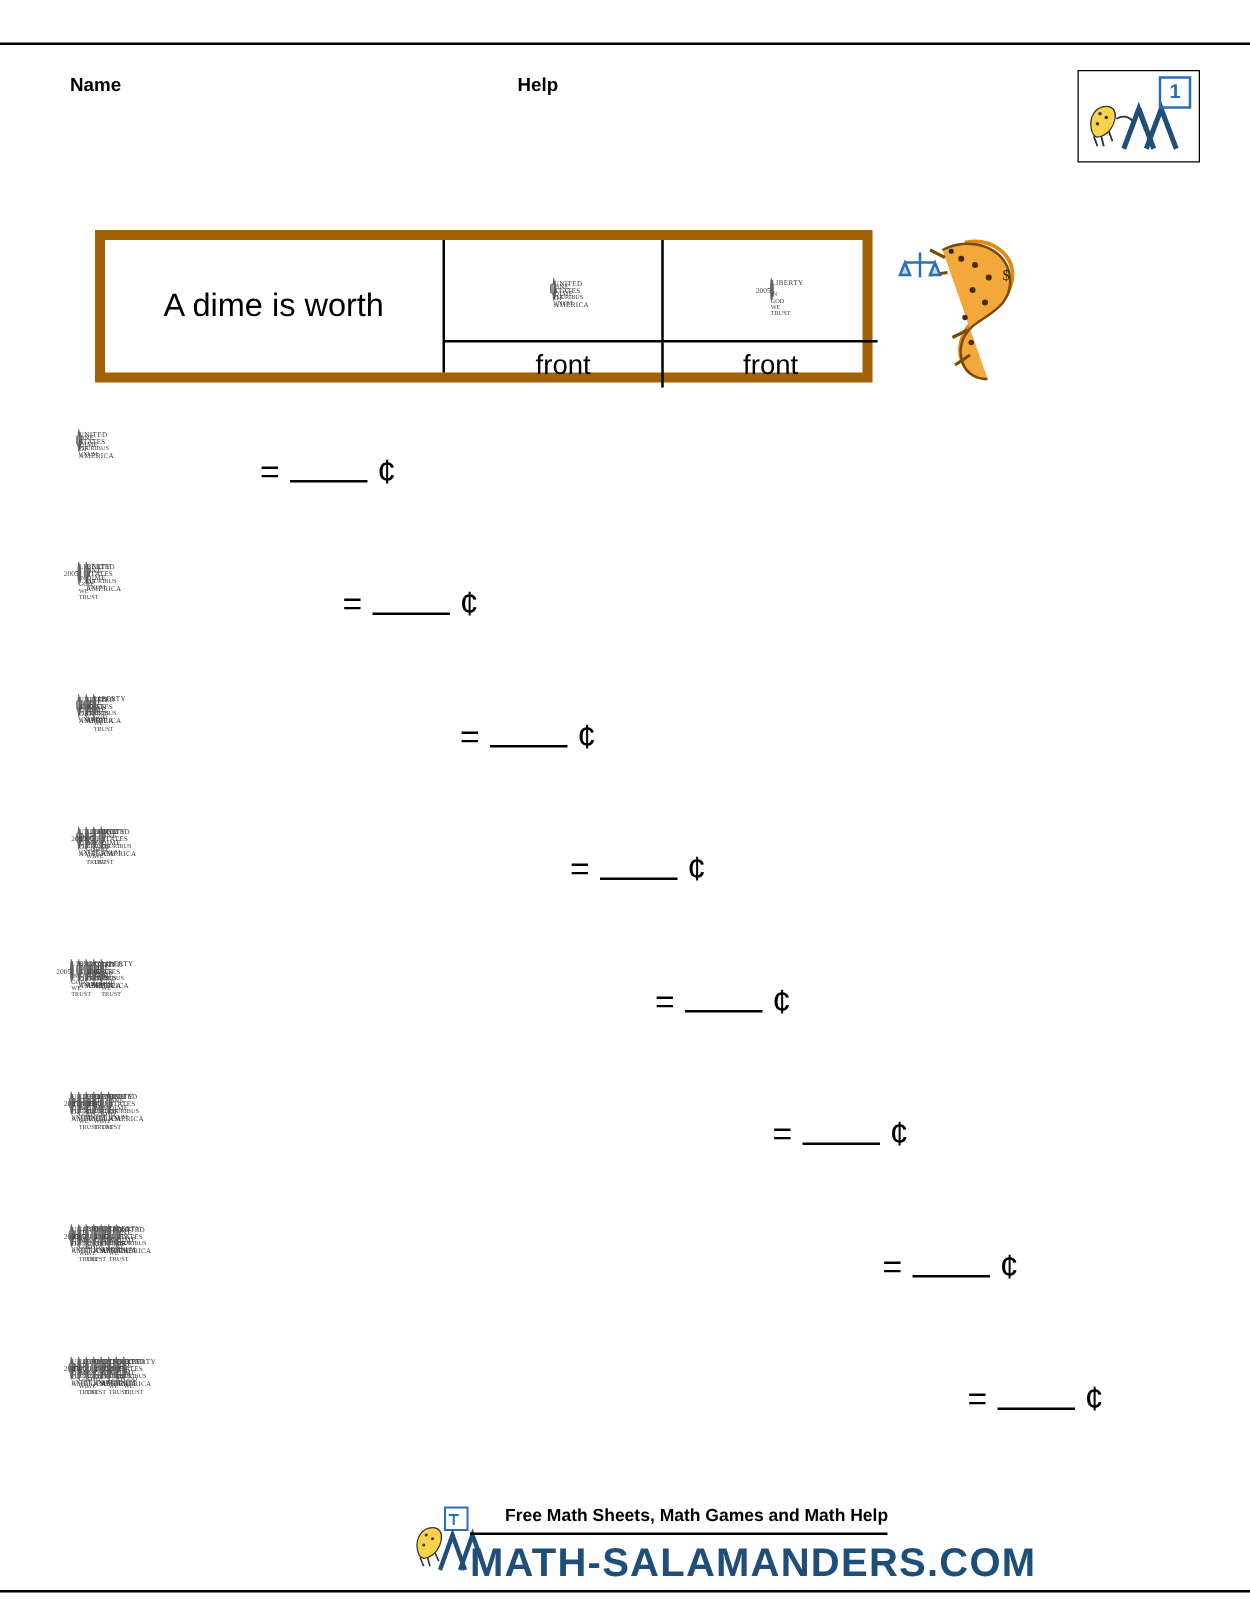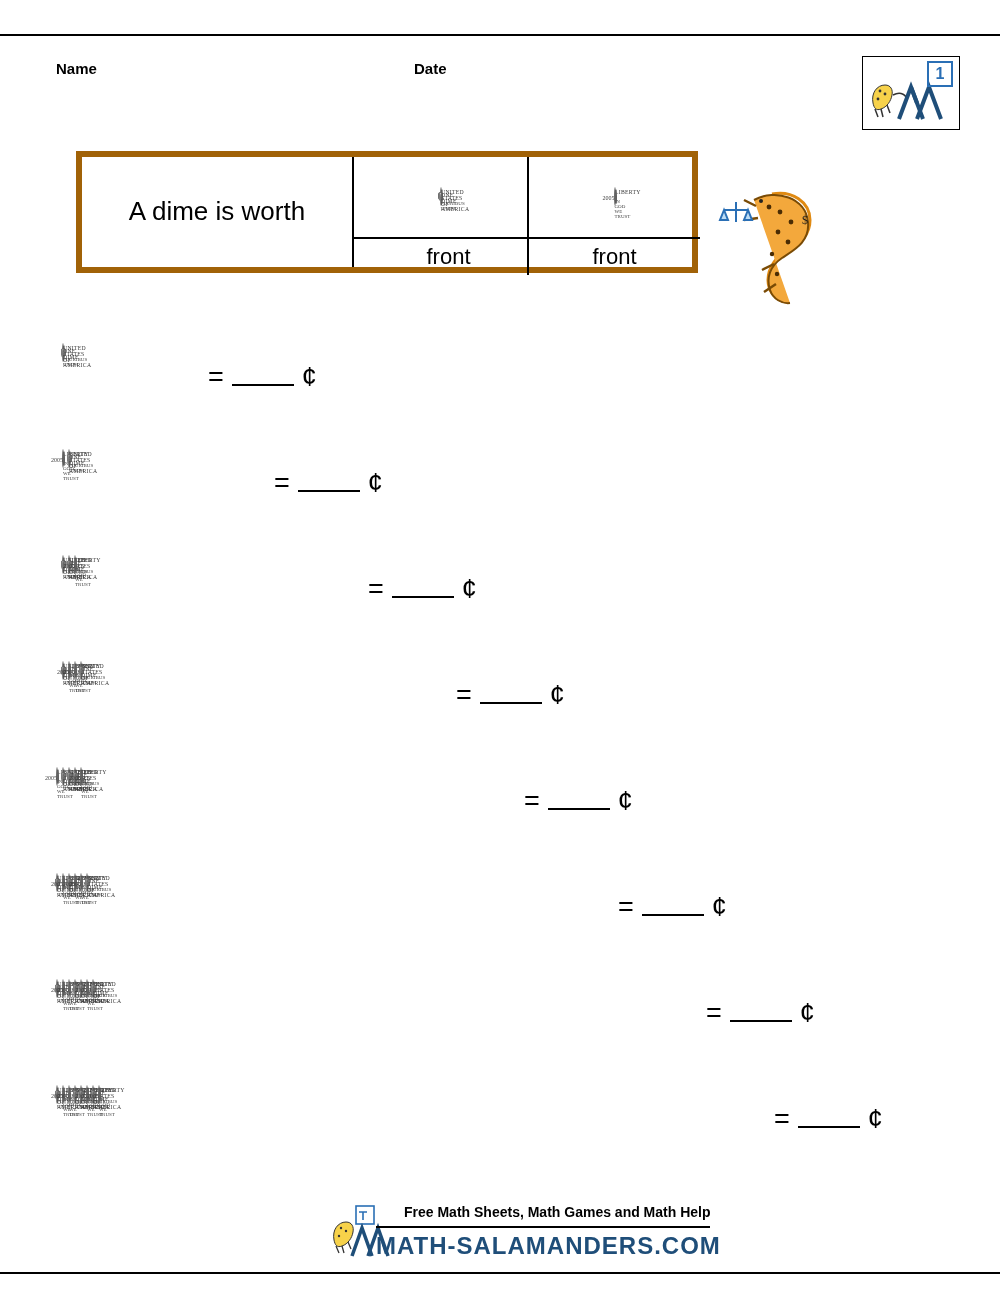--- a/index.html
+++ b/index.html
@@ -72,23 +72,23 @@
     left: 56px; top: 104px;
     font-size: 27px;
     font-weight: bold;
     color: #1f4e79;
     letter-spacing: 0.5px;
   }
 
   
   .info-table {
     position: absolute;
-    left: 76px; top: 151px;
+    left: 76px; top: 184px;
     width: 622px; height: 122px;
-    border: 6px solid #a16207;
+    border: 8px solid #a16207;
     box-sizing: border-box;
   }
   .info-left {
     position: absolute;
     left: 0; top: 0;
     width: 272px; height: 100%;
     border-right: 2px solid #000;
     box-sizing: border-box;
     display: flex;
     flex-direction: column;
@@ -267,40 +267,40 @@
   .footer-line {
     position: absolute;
     left: 376px; top: 1226px;
     width: 334px;
     height: 2px;
     background: #000;
   }
   .footer-url {
     position: absolute;
     left: 376px; top: 1232px;
-    font-size: 24px;
+    font-size: 32px;
     font-weight: bold;
     color: #1f4e79;
     letter-spacing: 1px;
   }
   .footer-logo {
     position: absolute;
     left: 326px; top: 1200px;
     width: 66px; height: 62px;
   }
 </style>
 </head>
 <body>
 
 <div class="page">
 
   <div class="top-rule"></div>
 
   <div class="name-label">Name</div>
-  <div class="date-label">Date</div>
+  <div class="date-label">Help</div>
 
   <div class="logo-box">
     <div class="logo-num">1</div>
     <svg width="94" height="70" viewBox="0 0 94 70">
       <g>
         <path d="M10 46 C8 36 14 28 22 28 C28 28 30 33 29 38 C28 44 24 50 18 52 C13 54 11 51 10 46 Z" fill="#f7d24a" stroke="#333" stroke-width="1"></path>
         <circle cx="17" cy="34" r="1.4" fill="#333"></circle>
         <circle cx="22" cy="37" r="1.4" fill="#333"></circle>
         <circle cx="15" cy="42" r="1.4" fill="#333"></circle>
         <path d="M12 52 l3 8 M18 52 l2 8 M24 48 l3 8" stroke="#333" stroke-width="1.5" fill="none"></path>

